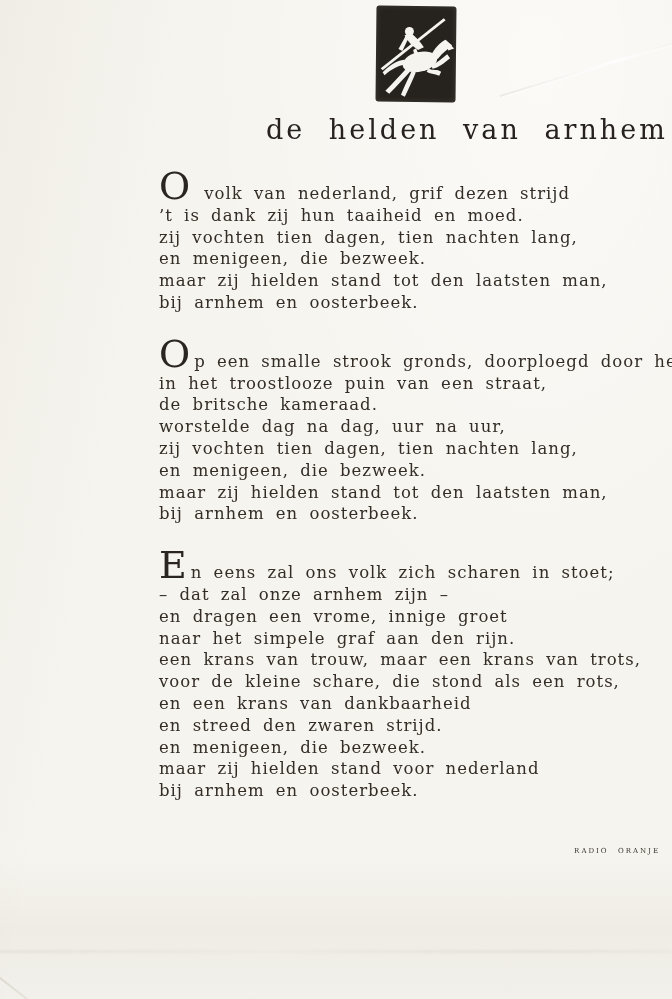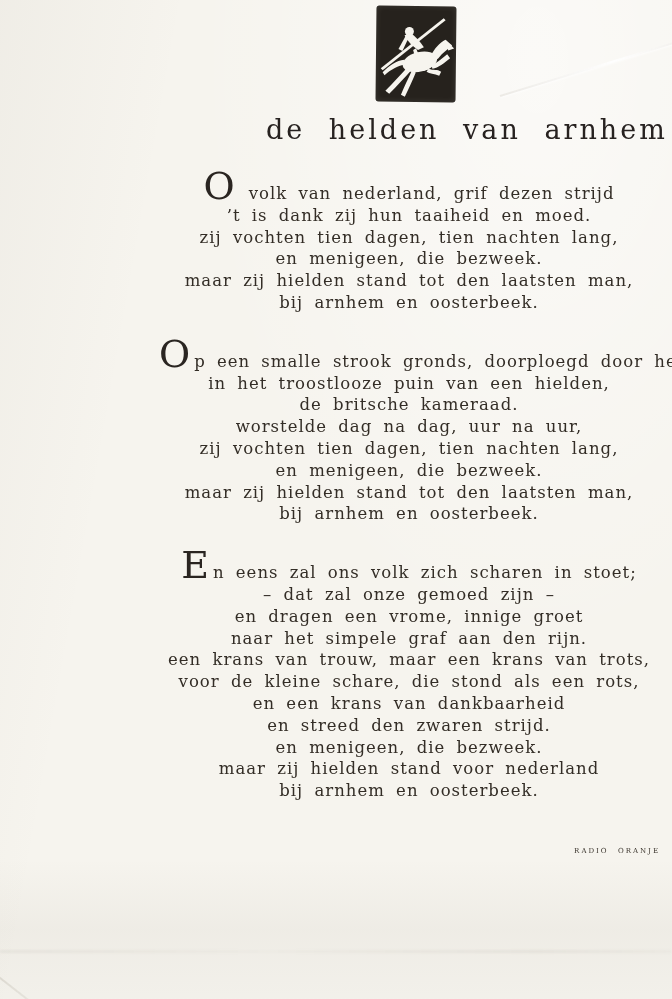--- a/index.html
+++ b/index.html
@@ -46,21 +46,21 @@
     position:absolute;left:266px;top:114px;
     font-size:27px;letter-spacing:3px;word-spacing:12px;
     color:#272220;white-space:nowrap;
   }
   .poem{
     position:absolute;left:159px;top:176px;width:500px;
     font-size:16.5px;line-height:21.8px;
     letter-spacing:1px;word-spacing:5px;
     color:#332d26;
   }
-  .stanza{margin:0 0 30px 0;text-align:center;}
+  .stanza{margin:0 0 30px 0;}
   .line{white-space:nowrap;}
   .initial{
     font-size:38px;line-height:21.8px;
     margin-right:3px;color:#2a2521;
   }
   .initial.gap{margin-right:13px;}
   .credit{
     position:absolute;right:12px;top:843px;
     font-size:10.5px;letter-spacing:2px;word-spacing:4px;
     font-variant:small-caps;color:#3a342c;
@@ -116,32 +116,32 @@
       <div class="line first-line"><span class="initial gap">O</span><span>volk van nederland, grif dezen strijd</span></div>
       <div class="line">’t is dank zij hun taaiheid en moed.</div>
       <div class="line">zij vochten tien dagen, tien nachten lang,</div>
       <div class="line">en menigeen, die bezweek.</div>
       <div class="line">maar zij hielden stand tot den laatsten man,</div>
       <div class="line">bij arnhem en oosterbeek.</div>
     </div>
 
     <div class="stanza">
       <div class="line first-line"><span class="initial">O</span><span>p een smalle strook gronds, doorploegd door het vuur,</span></div>
-      <div class="line">in het troostlooze puin van een hielden,</div>
+      <div class="line">in het troostlooze puin van een straat,</div>
       <div class="line">de britsche kameraad.</div>
       <div class="line">worstelde dag na dag, uur na uur,</div>
       <div class="line">zij vochten tien dagen, tien nachten lang,</div>
       <div class="line">en menigeen, die bezweek.</div>
       <div class="line">maar zij hielden stand tot den laatsten man,</div>
       <div class="line">bij arnhem en oosterbeek.</div>
     </div>
 
     <div class="stanza">
       <div class="line first-line"><span class="initial">E</span><span>n eens zal ons volk zich scharen in stoet;</span></div>
-      <div class="line">– dat zal onze gemoed zijn –</div>
+      <div class="line">– dat zal onze arnhem zijn –</div>
       <div class="line">en dragen een vrome, innige groet</div>
       <div class="line">naar het simpele graf aan den rijn.</div>
       <div class="line">een krans van trouw, maar een krans van trots,</div>
       <div class="line">voor de kleine schare, die stond als een rots,</div>
       <div class="line">en een krans van dankbaarheid</div>
       <div class="line">en streed den zwaren strijd.</div>
       <div class="line">en menigeen, die bezweek.</div>
       <div class="line">maar zij hielden stand voor nederland</div>
       <div class="line">bij arnhem en oosterbeek.</div>
     </div>

